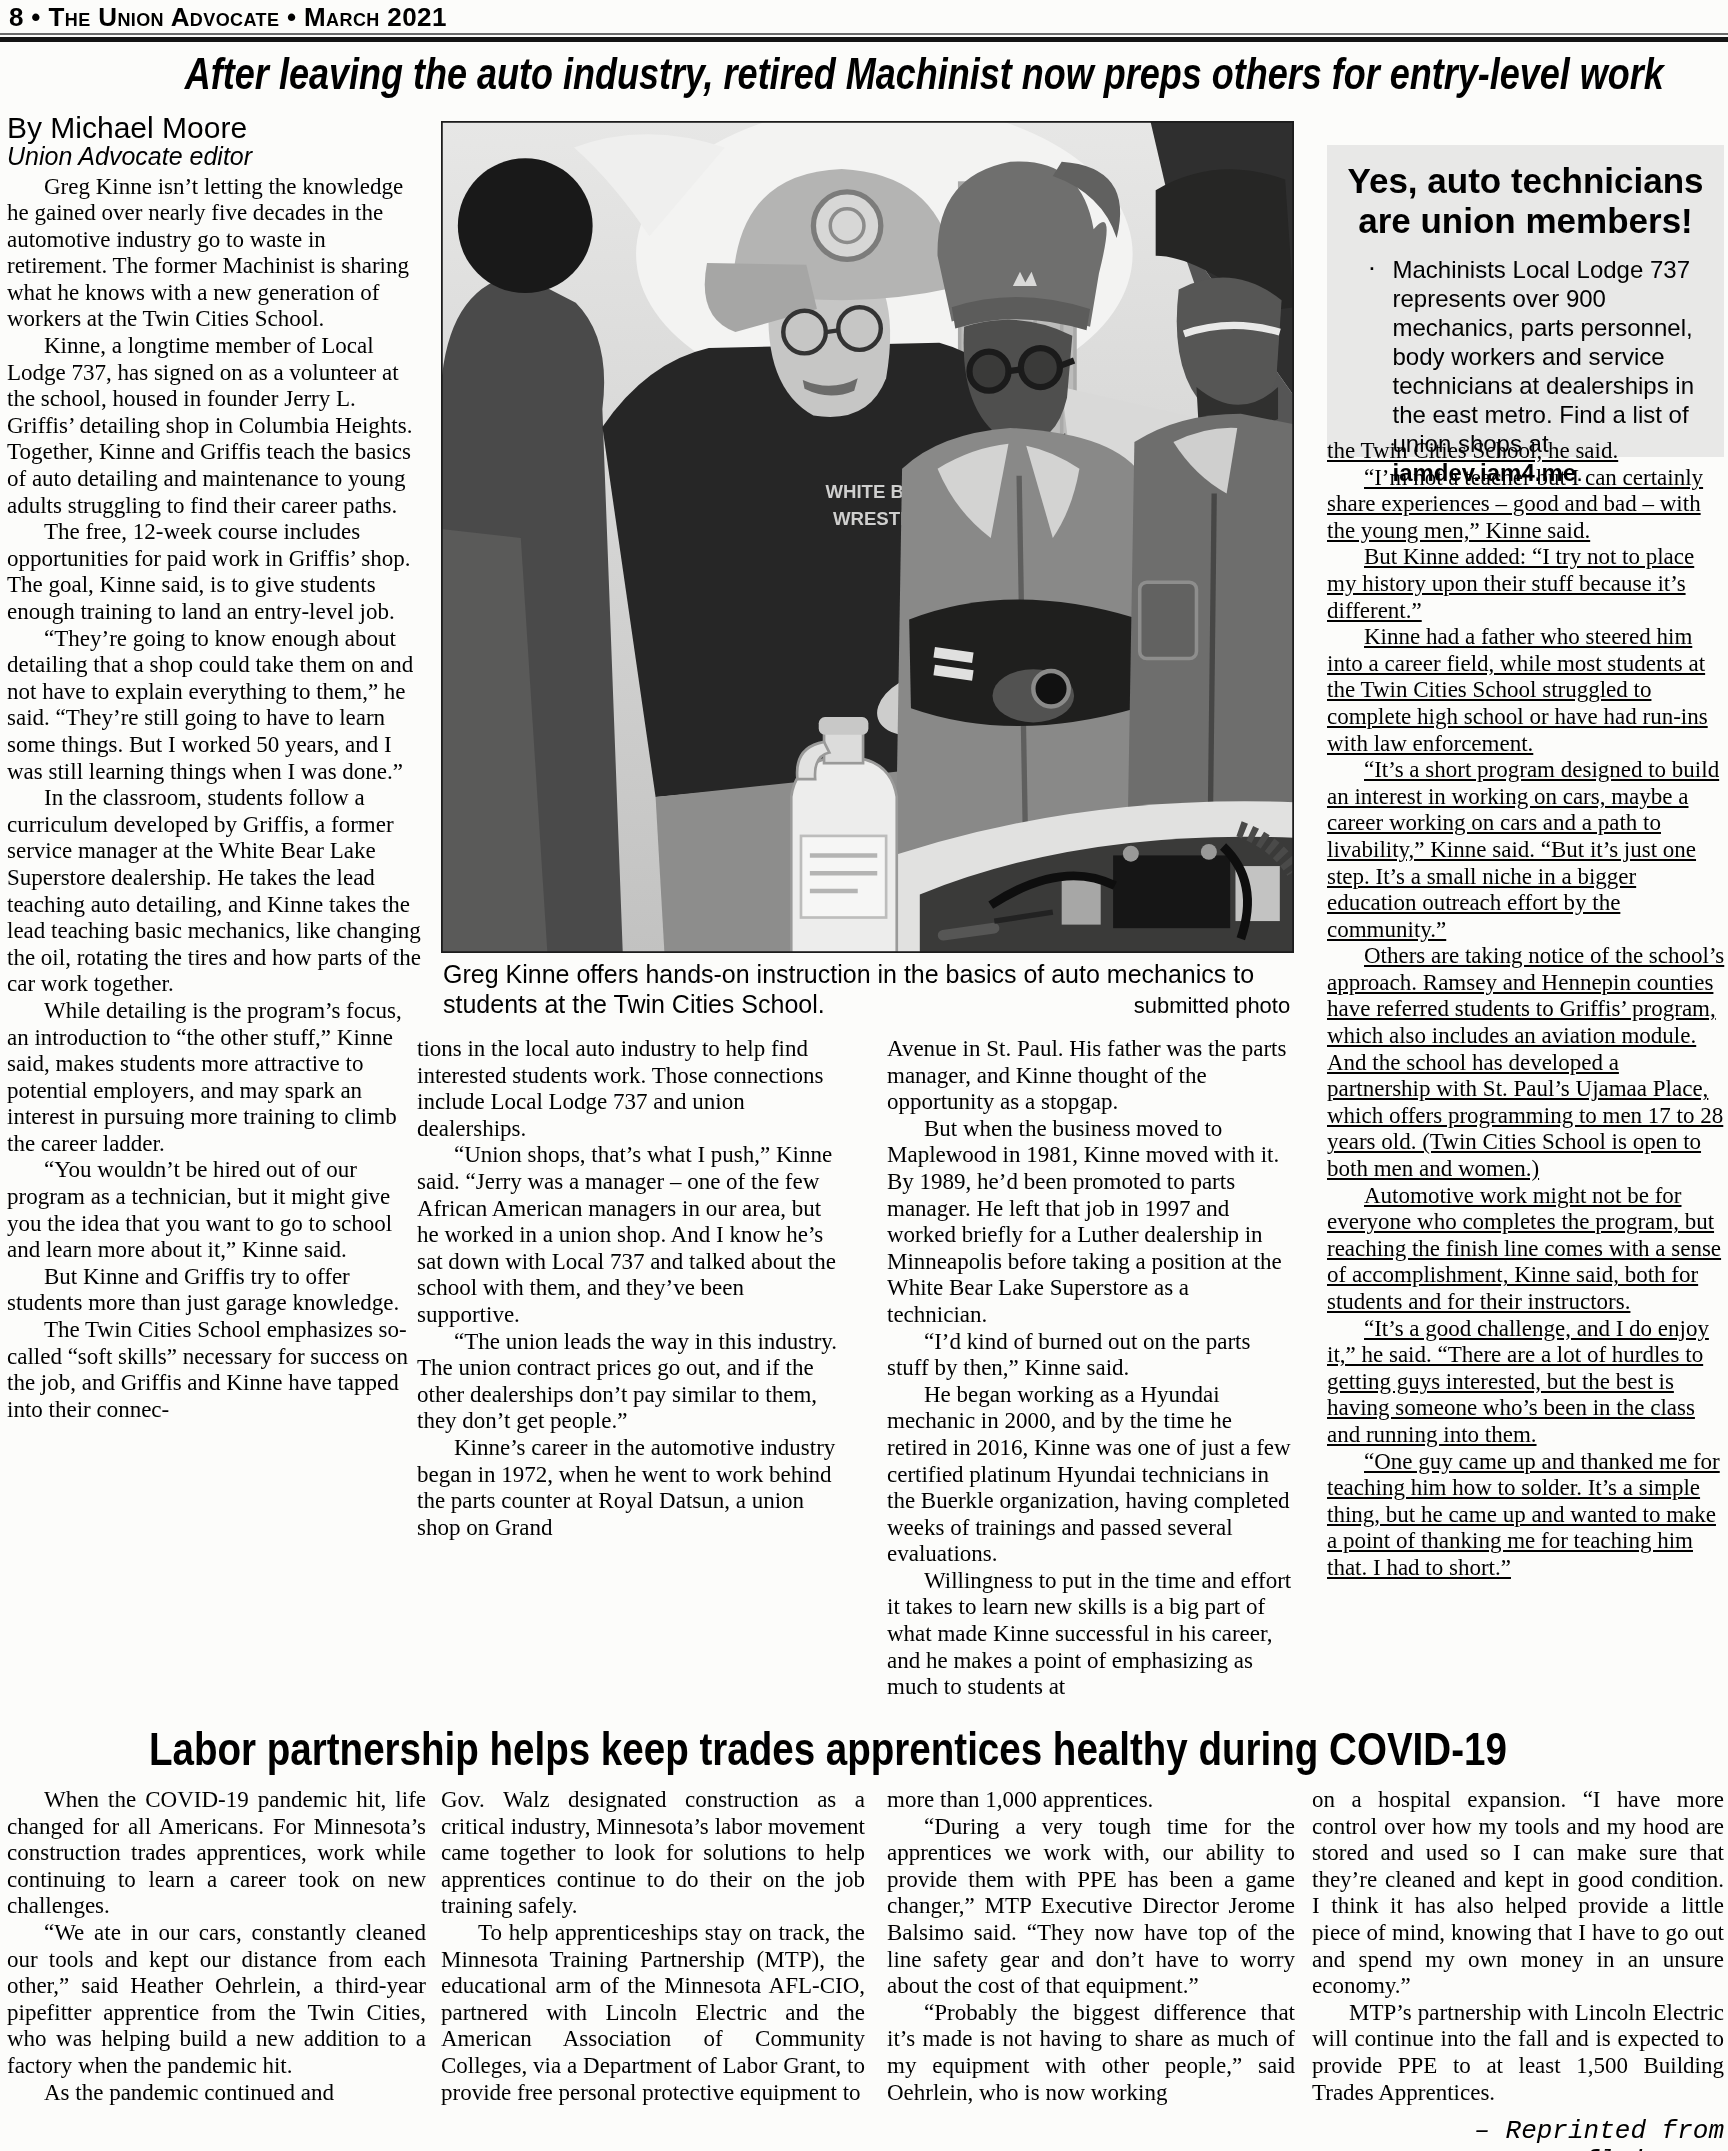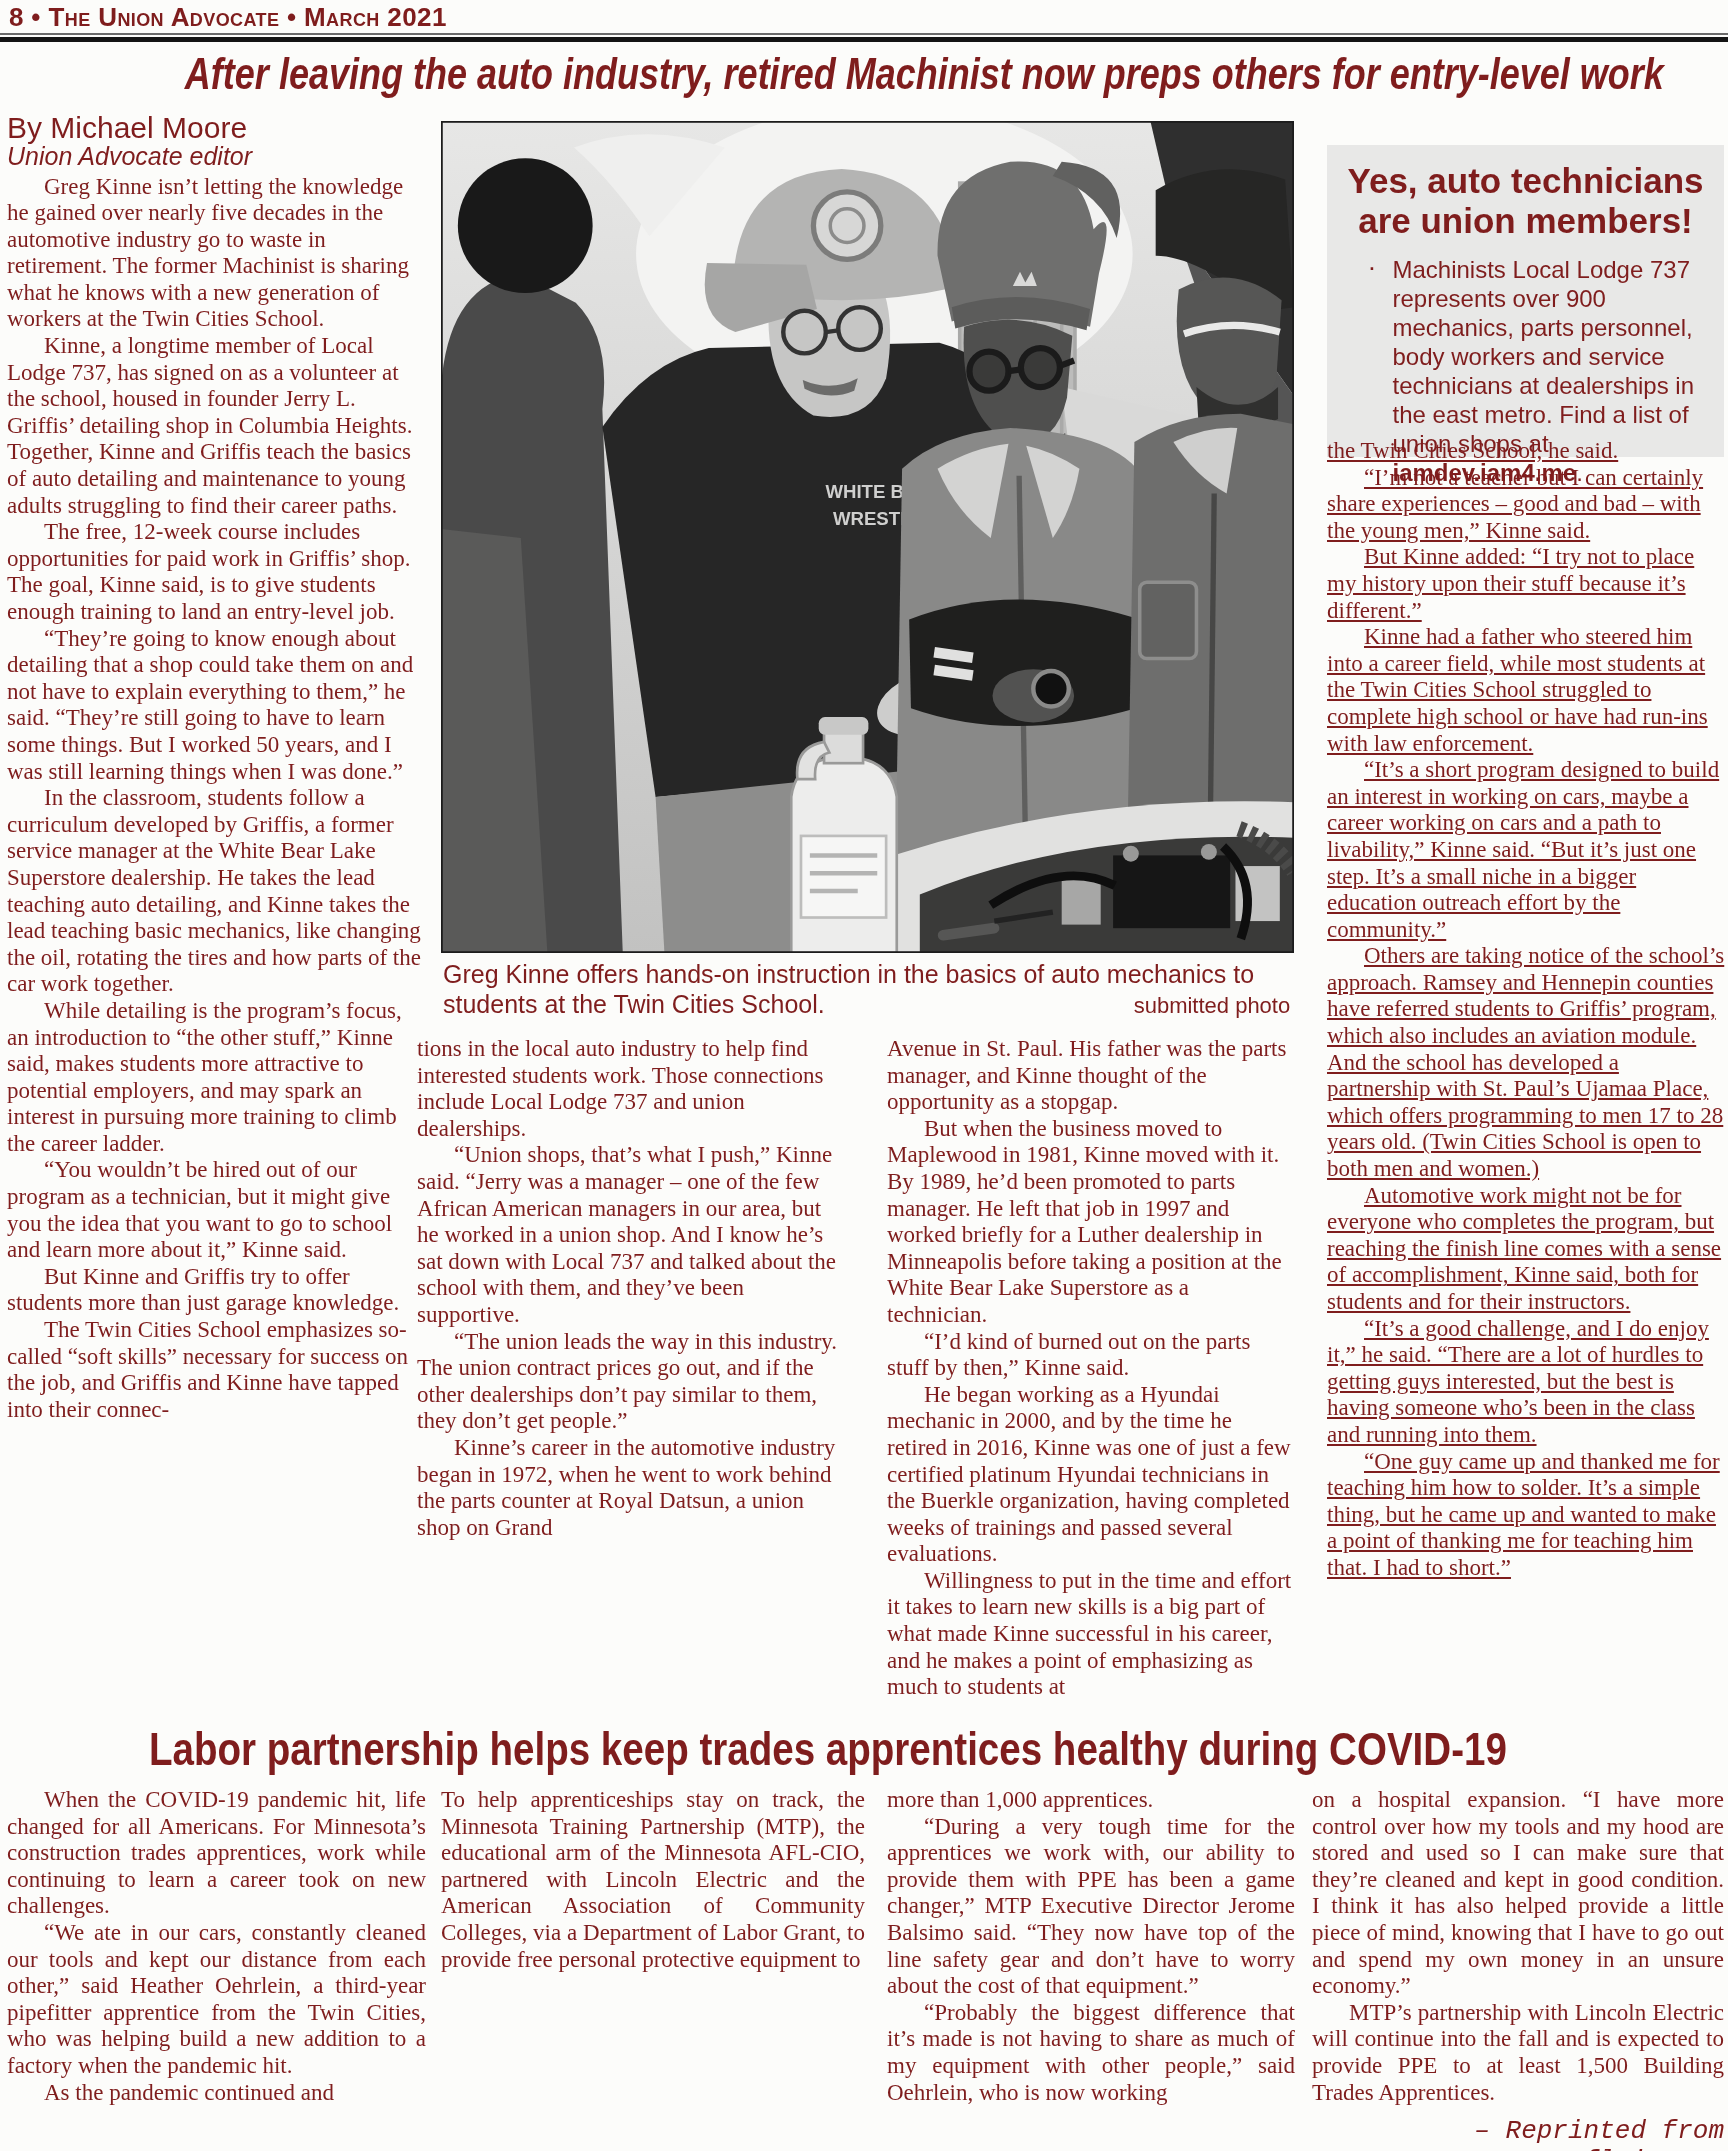--- a/index.html
+++ b/index.html
@@ -1,16 +1,16 @@
 <!DOCTYPE html>
 <html style="font-size:14px"><head>
 <meta charset="utf-8">
 <style>
   html,body{margin:0;padding:0;background:#777;}
-  .page{position:relative;width:1729px;height:2151px;background:#fcfcfa;color:#7f1d1d;
+  .page{position:relative;width:1729px;height:2151px;background:#fcfcfa;color:#000000;
         font-family:"Liberation Serif",serif;overflow:hidden;margin:0 auto;}
   
   .masthead{position:absolute;left:8.9px;top:1.8px;font-family:"Liberation Sans",sans-serif;
             font-weight:bold;font-size:26px;font-variant:small-caps;letter-spacing:0.4px;}
   .rule-thin{position:absolute;left:0;top:33px;width:1729px;height:1.8px;background:#6a6a6a;}
   .rule-thick{position:absolute;left:0;top:37px;width:1729px;height:5.3px;background:#141414;}
   
   .headline1-wrap,.headline2-wrap{position:absolute;left:0;width:1729px;display:flex;
             justify-content:flex-start;align-items:center;}
   .headline1-wrap{top:46px;height:55px;}
@@ -236,20 +236,21 @@
 
   <div class="headline2-wrap">
     <span class="headline2">Labor partnership helps keep trades apprentices healthy during COVID-19</span>
   </div>
   <div class="col justify" id="a2c1">
       <p class="para">When the COVID-19 pandemic hit, life changed for all Americans. For Minnesota’s construction trades apprentices, work while continuing to learn a career took on new challenges.</p>
       <p class="para">“We ate in our cars, constantly cleaned our tools and kept our distance from each other,” said Heather Oehrlein, a third-year pipefitter apprentice from the Twin Cities, who was helping build a new addition to a factory when the pandemic hit.</p>
       <p class="para">As the pandemic continued and</p>
     </div>
   <div class="col justify flush-first" id="a2c2">
+      <p class="para">Gov. Walz designated construction as a critical industry, Minnesota’s labor movement came together to look for solutions to help apprentices continue to do their on the job training safely.</p>
       <p class="para">To help apprenticeships stay on track, the Minnesota Training Partnership (MTP), the educational arm of the Minnesota AFL-CIO, partnered with Lincoln Electric and the American Association of Community Colleges, via a Department of Labor Grant, to provide free personal protective equipment to</p>
     </div>
   <div class="col justify flush-first" id="a2c3">
       <p class="para">more than 1,000 apprentices.</p>
       <p class="para">“During a very tough time for the apprentices we work with, our ability to provide them with PPE has been a game changer,” MTP Executive Director Jerome Balsimo said. “They now have top of the line safety gear and don’t have to worry about the cost of that equipment.”</p>
       <p class="para">“Probably the biggest difference that it’s made is not having to share as much of my equipment with other people,” said Oehrlein, who is now working</p>
     </div>
   <div class="col justify flush-first" id="a2c4">
       <p class="para">on a hospital expansion. “I have more control over how my tools and my hood are stored and used so I can make sure that they’re cleaned and kept in good condition. I think it has also helped provide a little piece of mind, knowing that I have to go out and spend my own money in an unsure economy.”</p>
       <p class="para">MTP’s partnership with Lincoln Electric will continue into the fall and is expected to provide PPE to at least 1,500 Building Trades Apprentices.</p>

